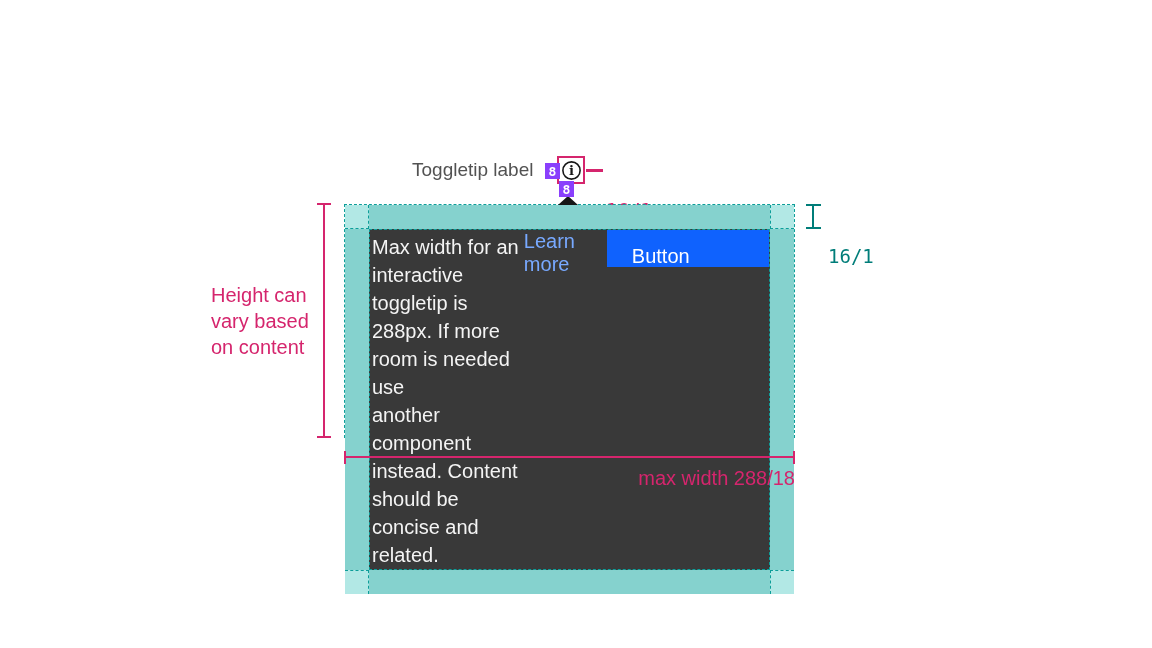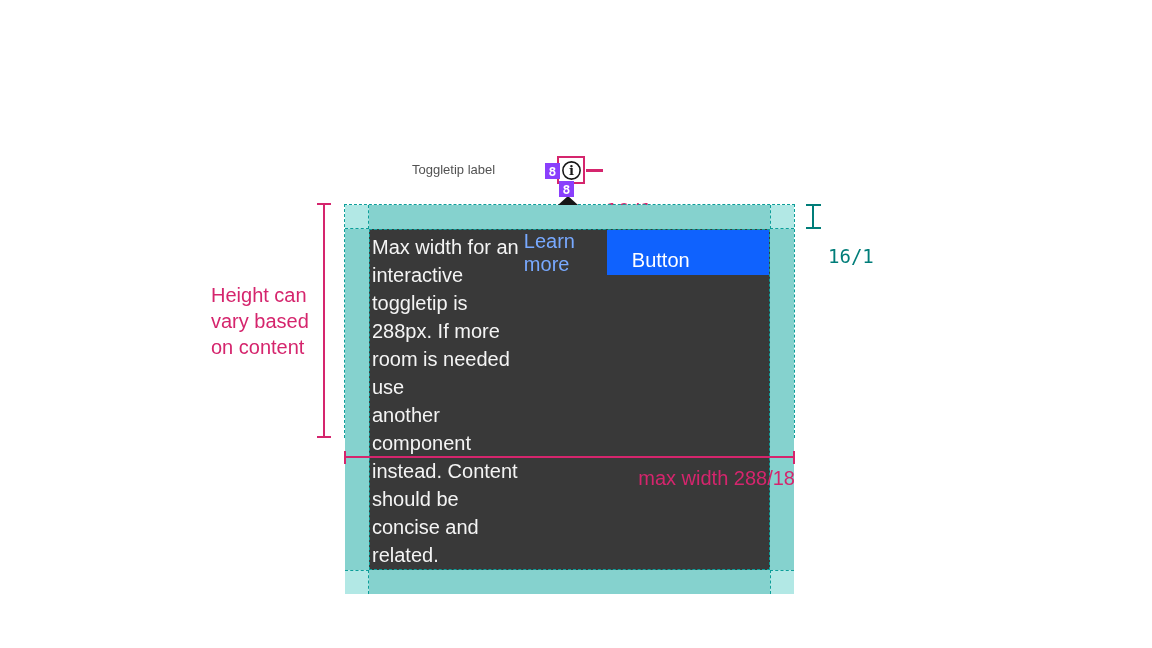--- a/index.html
+++ b/index.html
@@ -9,21 +9,21 @@
     background:#ffffff;
     font-family:"Liberation Sans", sans-serif;
     overflow:hidden;
   }
   .abs{position:absolute;}
   .mono{font-family:"DejaVu Sans Mono", monospace;margin-top:40px;}
 
   
   .trigger-label{
     left:412px;top:158px;
-    font-size:13px;line-height:24px;
+    font-size:19px;line-height:24px;
     color:var(--label_text,#525252);
   }
   .badge{
     width:15px;height:16px;
     background:var(--purple,#8a3ffc);
     color:#ffffff;
     font-family:"DejaVu Sans Mono", monospace;
     font-size:13px;font-weight:bold;
     display:flex;align-items:center;justify-content:center;
     z-index:3;
@@ -87,21 +87,21 @@
   }
   .learn-more{
     align-self:center;
     padding-left:4px;
     font-size:20px;
     color:var(--link,#78a9ff);
     text-decoration:none;
     cursor:pointer;
   }
   .primary-button{
-    width:194px;height:45px;box-sizing:border-box;
+    width:194px;height:37px;box-sizing:border-box;
     background:var(--button_bg,#0f62fe);
     color:var(--button_text,#ffffff);
     border:none;
     font-family:"Liberation Sans", sans-serif;
     font-size:20px;
     display:flex;align-items:center;
     padding:16px 0 0 25px;
     cursor:pointer;
   }
 

